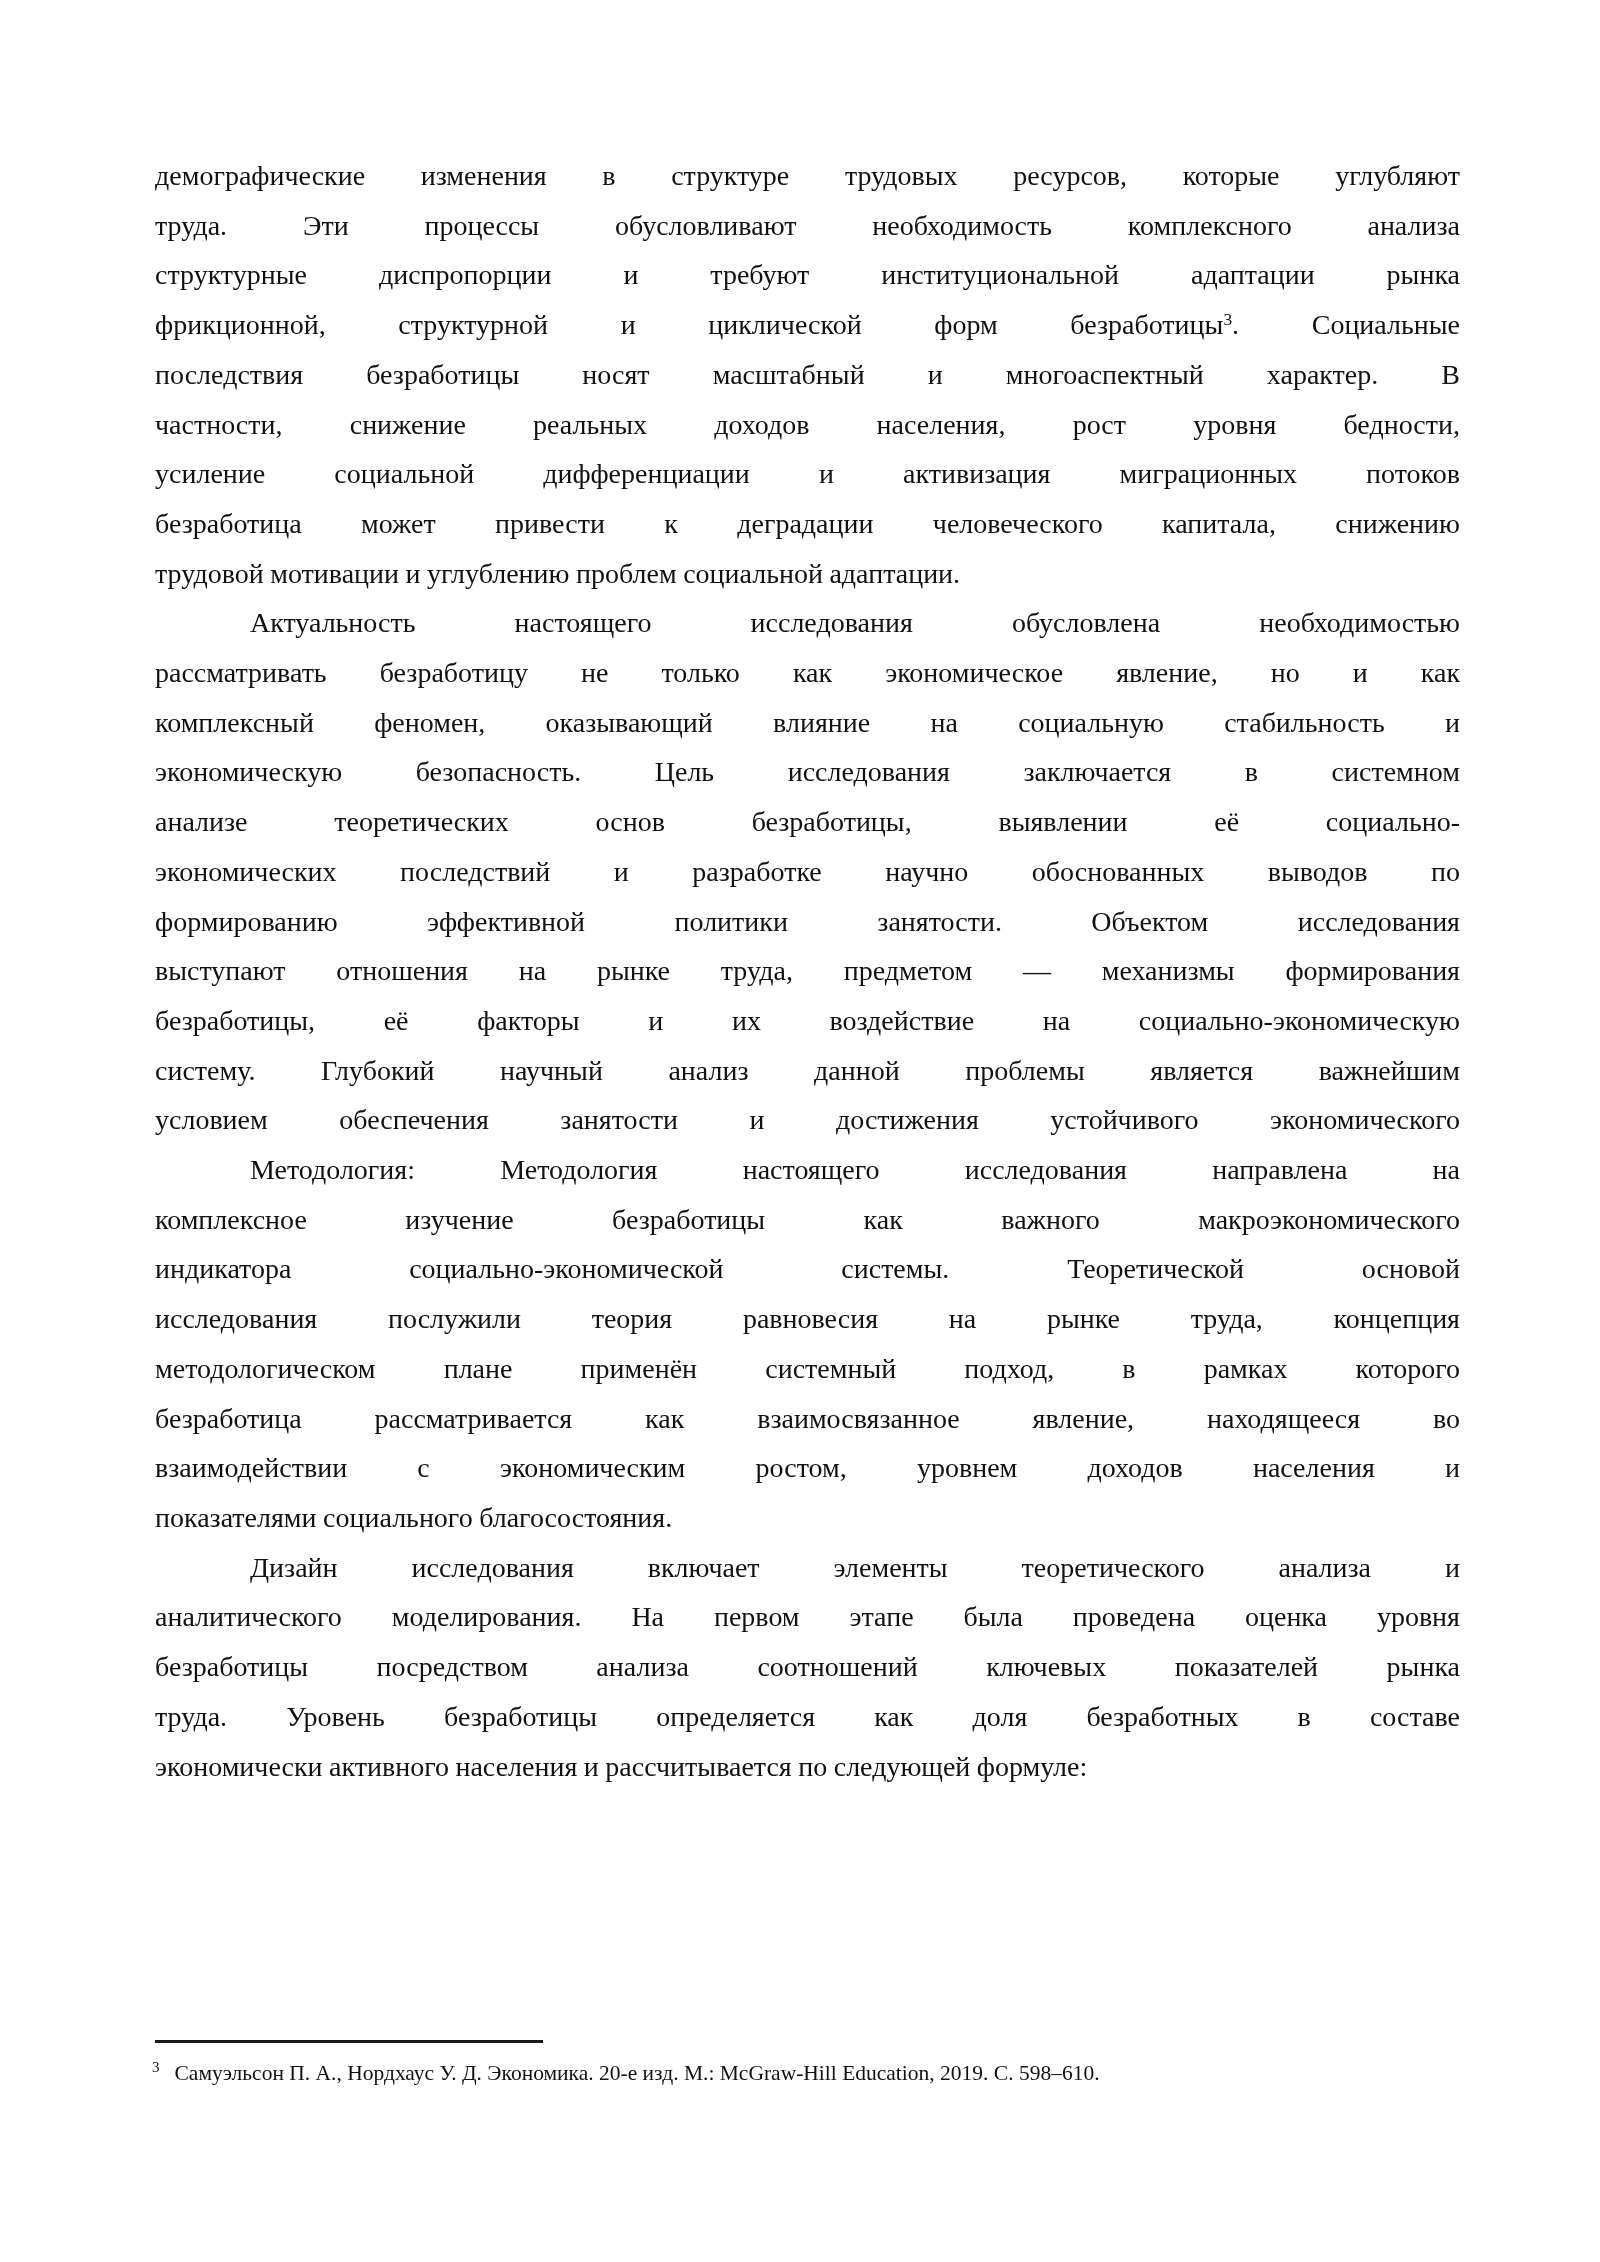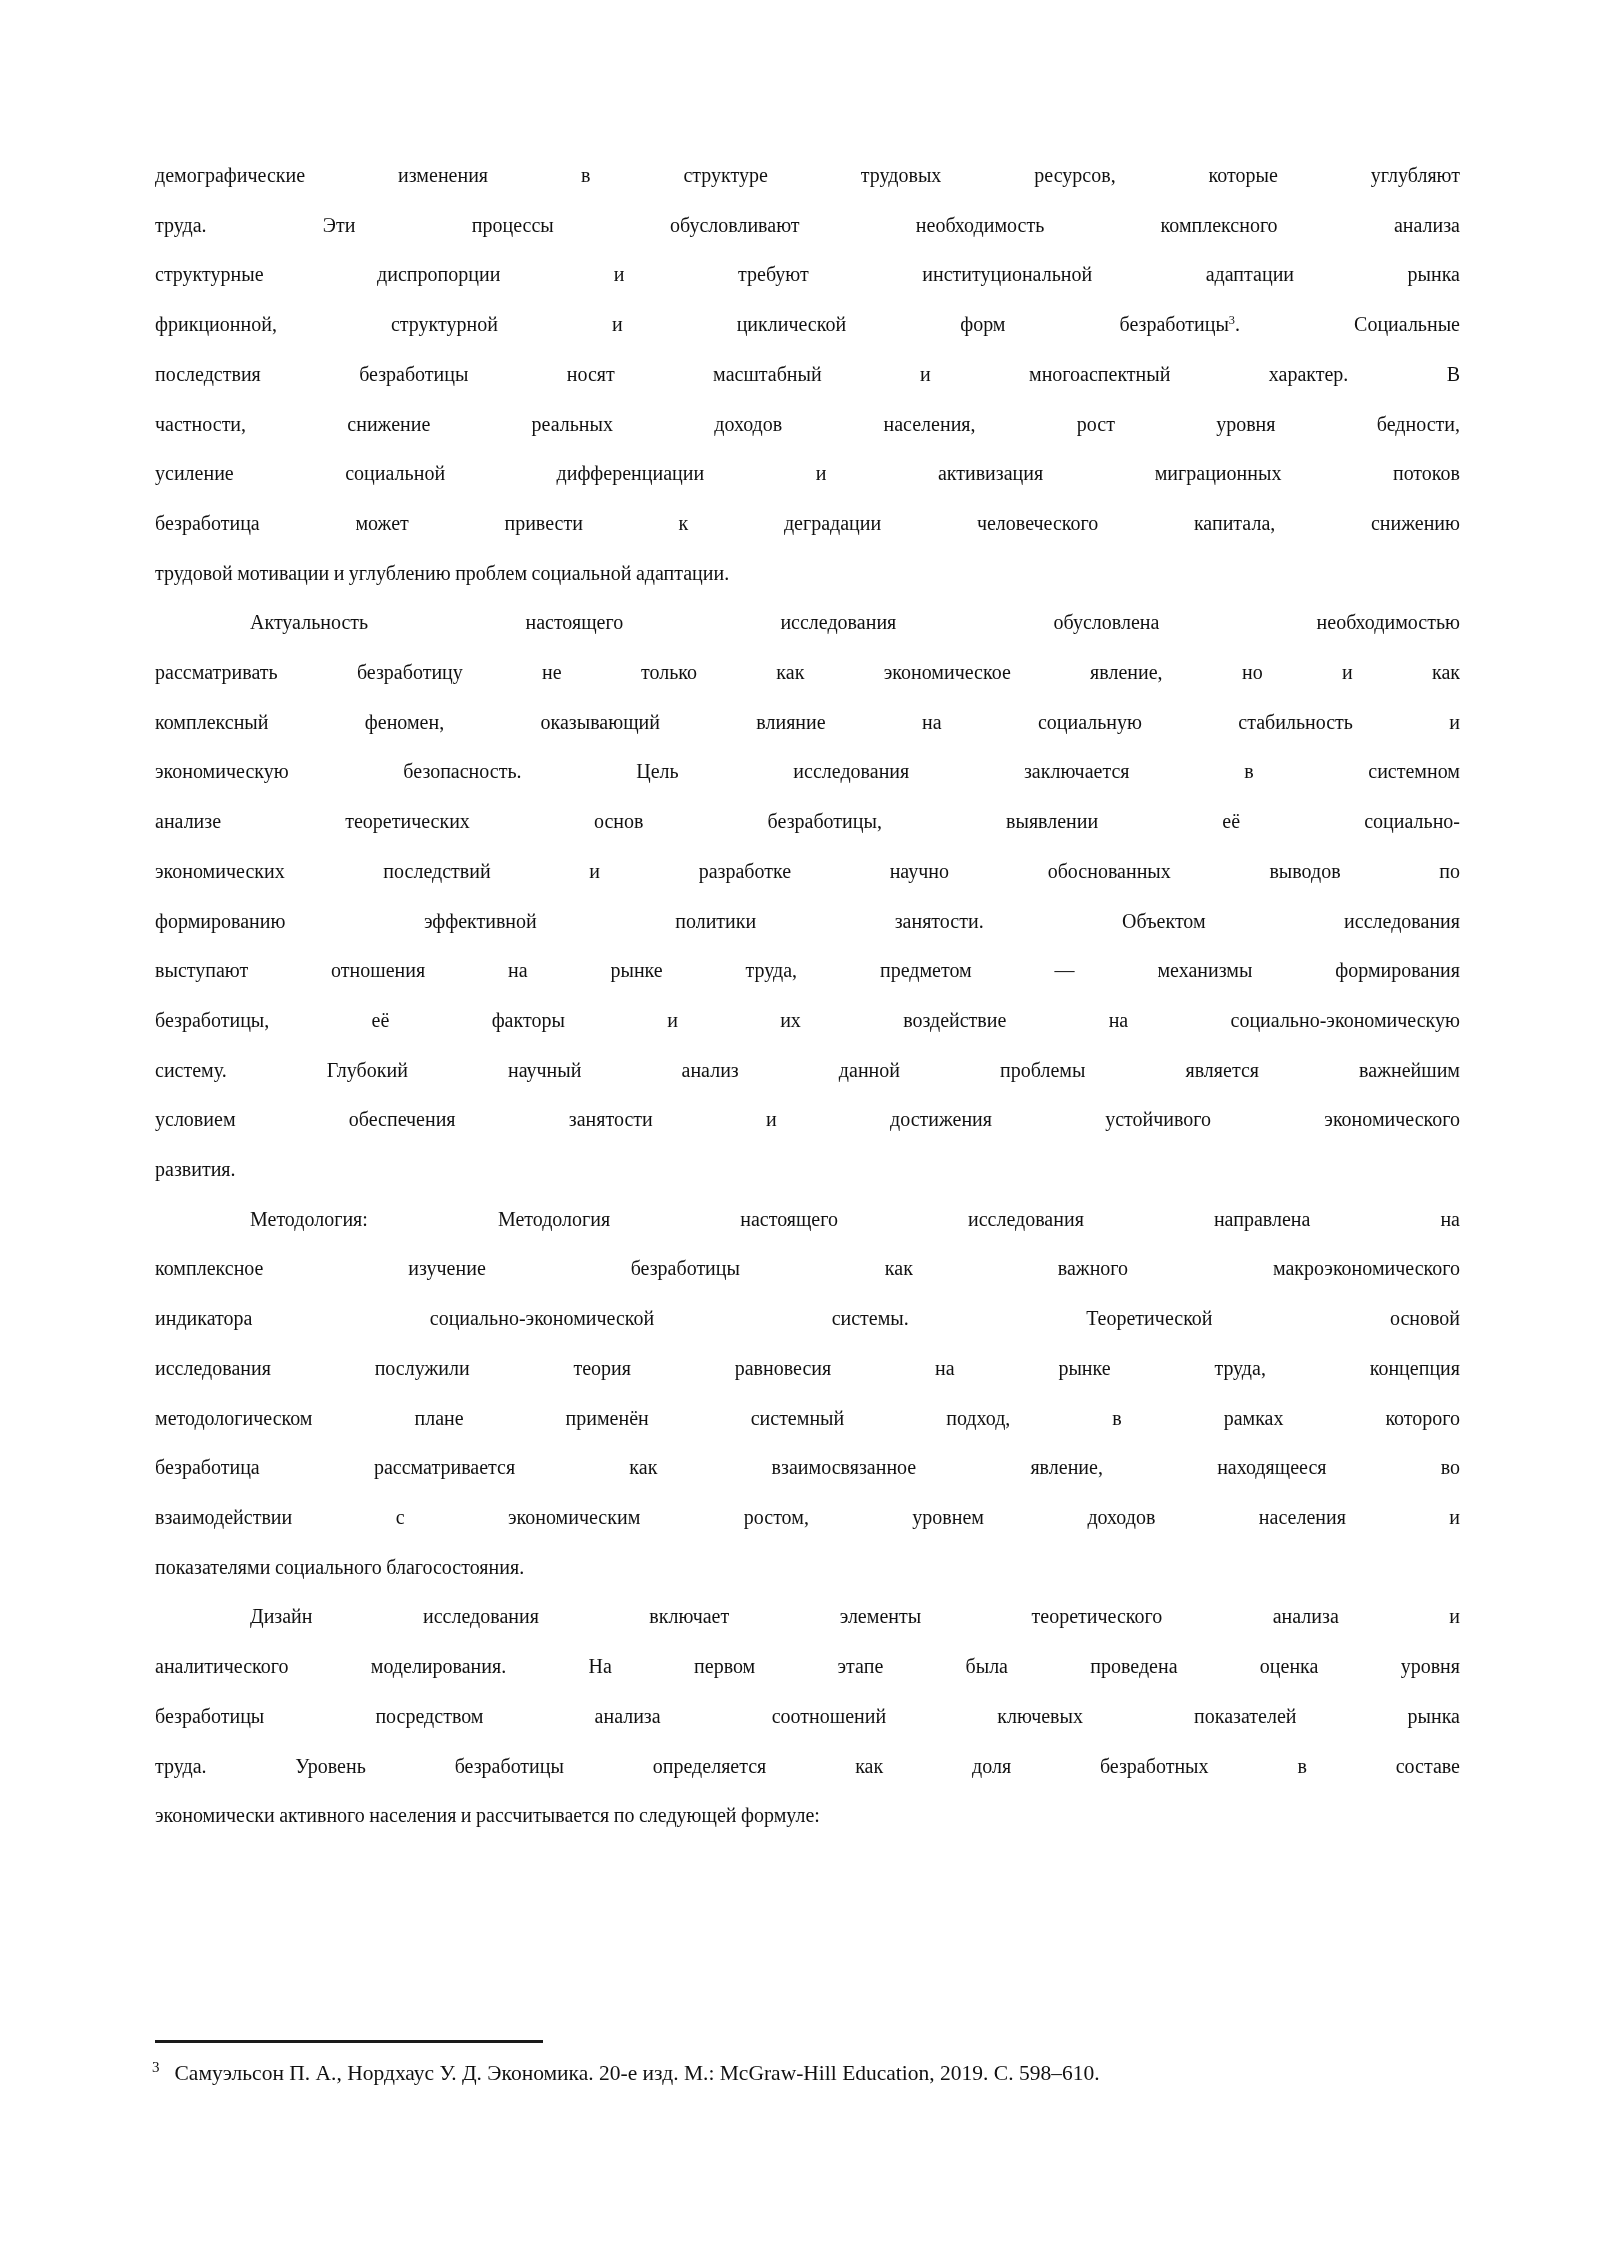--- a/index.html
+++ b/index.html
@@ -23,21 +23,21 @@
   }
   .content {
     position: absolute;
     left: 155px;
     top: 151px;
     width: 1305px;
     color: #111111;
   }
   .paragraph { margin: 0; padding: 0; }
   .line {
-    font-size: 20px;
+    font-size: 28px;
     line-height: 49.7px;
     text-align: justify;
     text-align-last: left;
     word-spacing: -0.5px;
   }
   .line.fill { text-align-last: justify; }
   .line.indent { padding-left: 95px; }
   .line sup {
     font-size: 0.62em;
     line-height: 0;
@@ -94,21 +94,20 @@
         <div class="line fill"><span>рассматривать безработицу не только как экономическое явление, но и как</span></div>
         <div class="line fill"><span>комплексный феномен, оказывающий влияние на социальную стабильность и</span></div>
         <div class="line fill"><span>экономическую безопасность. Цель исследования заключается в системном</span></div>
         <div class="line fill"><span>анализе теоретических основ безработицы, выявлении её социально-</span></div>
         <div class="line fill"><span>экономических последствий и разработке научно обоснованных выводов по</span></div>
         <div class="line fill"><span>формированию эффективной политики занятости. Объектом исследования</span></div>
         <div class="line fill"><span>выступают отношения на рынке труда, предметом — механизмы формирования</span></div>
         <div class="line fill"><span>безработицы, её факторы и их воздействие на социально-экономическую</span></div>
         <div class="line fill"><span>систему. Глубокий научный анализ данной проблемы является важнейшим</span></div>
         <div class="line fill"><span>условием обеспечения занятости и достижения устойчивого экономического</span></div>
-        <div class="line"><span>развития.</span></div>
       </div>
       <div class="paragraph">
         <div class="line fill indent"><span class="b">Методология:</span><span> Методология настоящего исследования направлена на</span></div>
         <div class="line fill"><span>комплексное изучение безработицы как важного макроэкономического</span></div>
         <div class="line fill"><span>индикатора социально-экономической системы. Теоретической основой</span></div>
         <div class="line fill"><span>исследования послужили теория равновесия на рынке труда, концепция</span></div>
         <div class="line fill"><span>методологическом плане применён системный подход, в рамках которого</span></div>
         <div class="line fill"><span>безработица рассматривается как взаимосвязанное явление, находящееся во</span></div>
         <div class="line fill"><span>взаимодействии с экономическим ростом, уровнем доходов населения и</span></div>
         <div class="line"><span>показателями социального благосостояния.</span></div>

